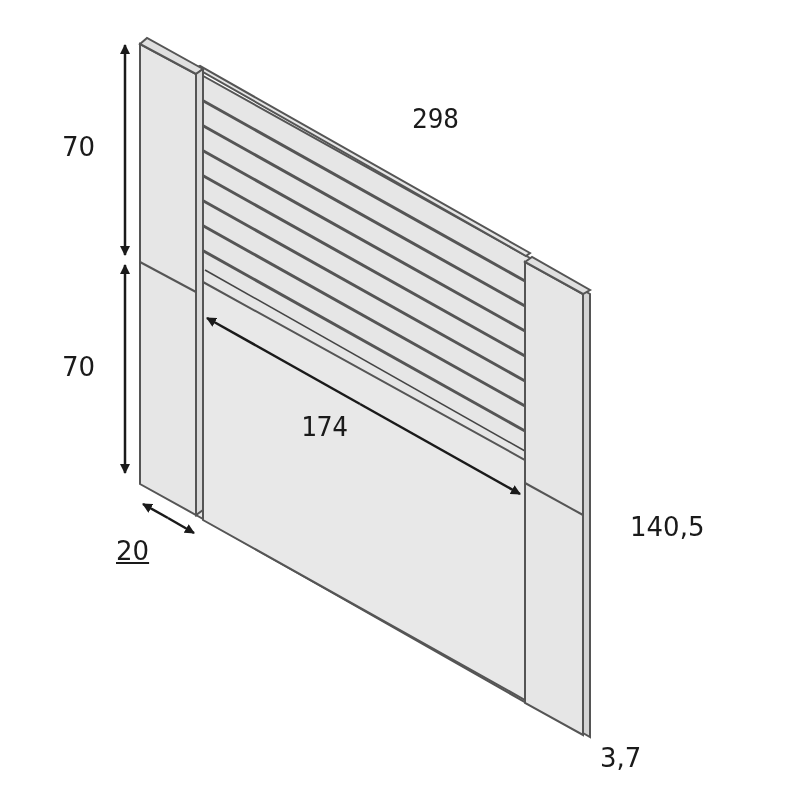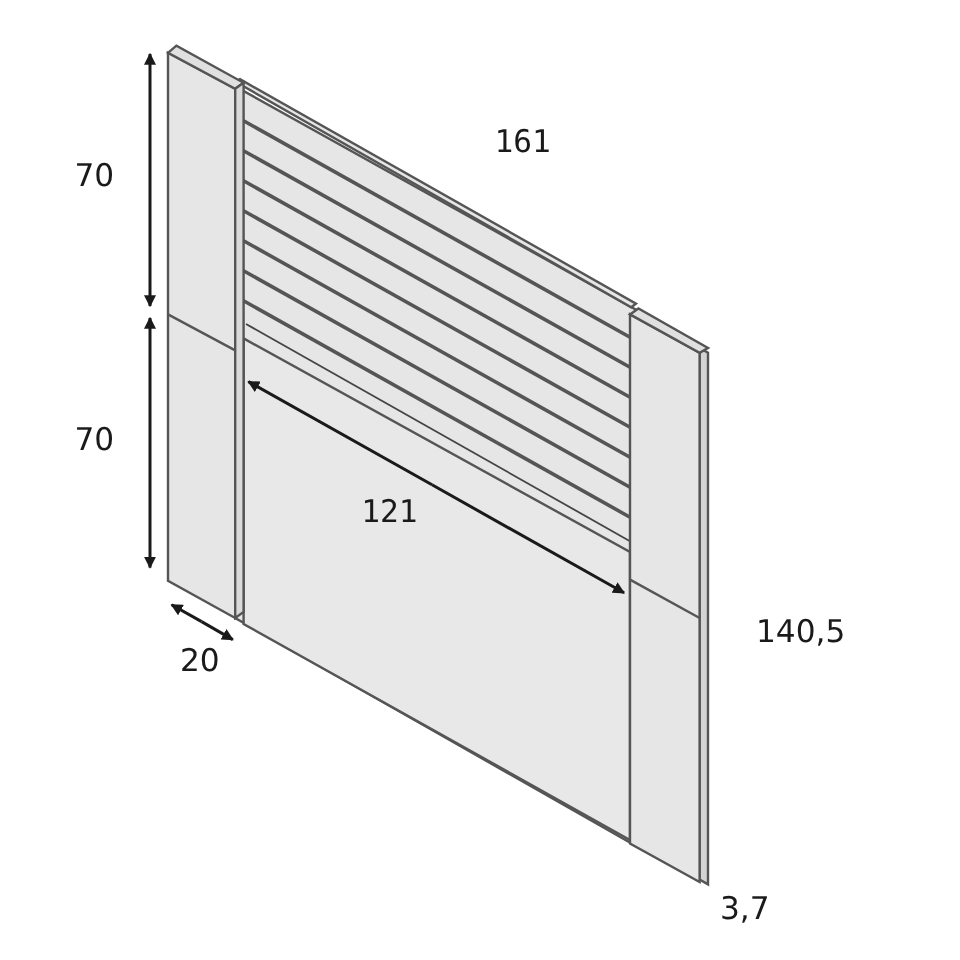--- a/index.html
+++ b/index.html
@@ -81,17 +81,17 @@
     <line x1="360" y1="404" x2="520" y2="494" marker-end="url(#ah)"></line>
   </g>
   <g stroke="#1a1a1a" stroke-width="2.5">
     <line x1="168" y1="518" x2="143" y2="504" marker-end="url(#ah)"></line>
     <line x1="168" y1="518" x2="194" y2="533" marker-end="url(#ah)"></line>
   </g>
 </svg>
 
 <div class="label" style="left:62px; top:134px;">70</div>
 <div class="label" style="left:62px; top:354px;">70</div>
-<div class="label mono" style="left:412px; top:106px;">161</div>
-<div class="label mono" style="left:301px; top:414px;">121</div>
+<div class="label mono" style="left:412px; top:106px;">298</div>
+<div class="label mono" style="left:301px; top:414px;">174</div>
 <div class="label" style="left:630px; top:498px;margin-top:16px;">140,5</div>
-<div class="label" style="left:150px; top:538px;">20</div>
+<div class="label" style="left:116px; top:538px;text-decoration:underline;">20</div>
 <div class="label" style="left:600px; top:745px;text-align:center;">3,7</div>
 
 </body></html>

